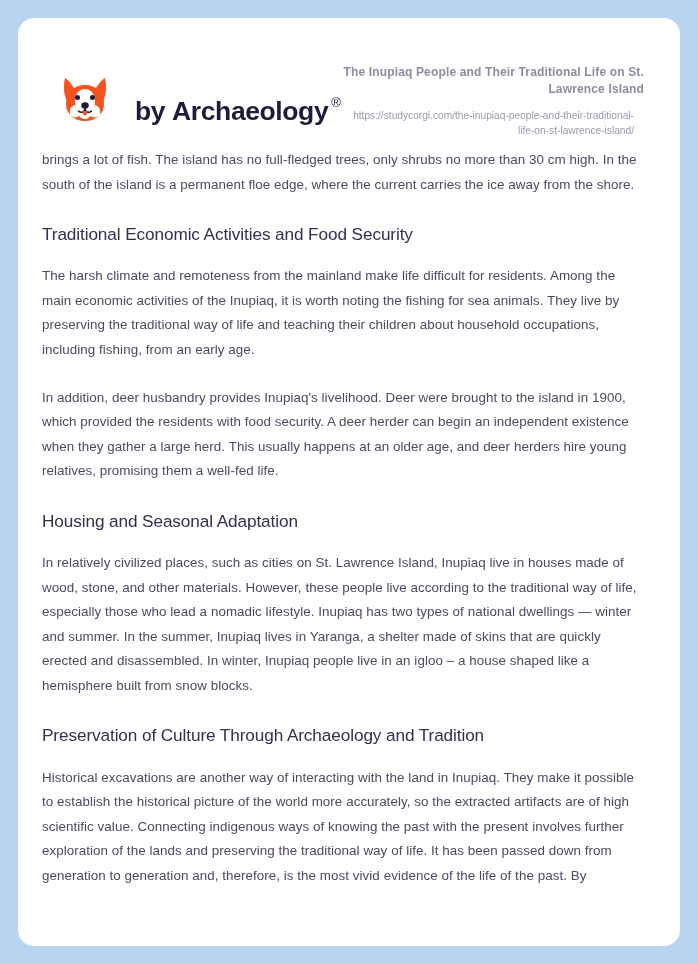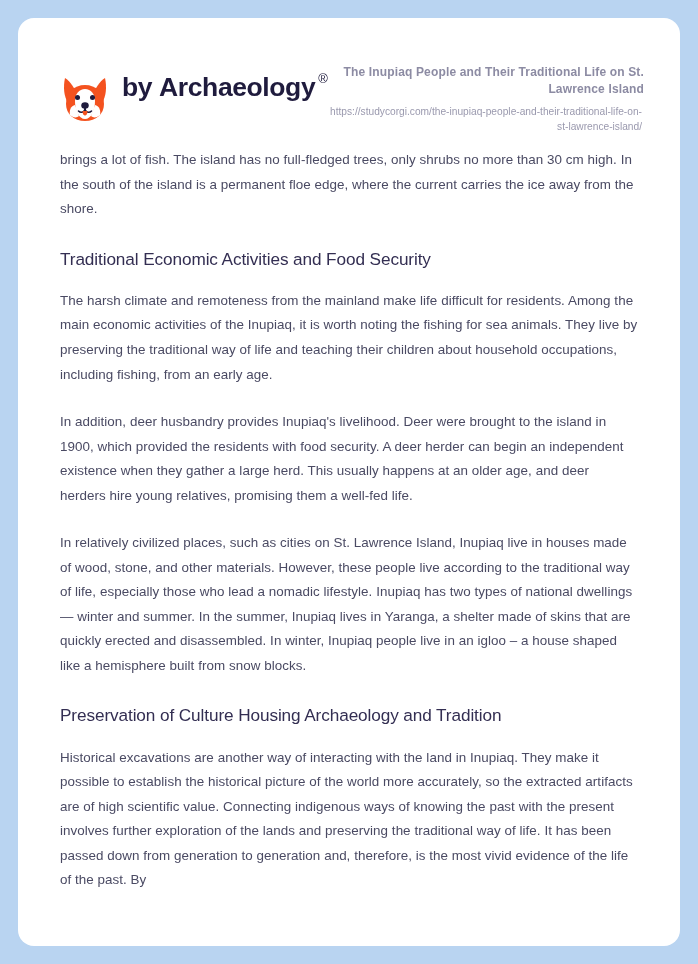--- a/index.html
+++ b/index.html
@@ -30,22 +30,22 @@
   .doc-header {
     display: flex;
     align-items: flex-start;
     justify-content: space-between;
     padding: 40px 36px 0 42px;
     height: 130px;
   }
 
   .brand {
     display: flex;
-    align-items: flex-start;
-    gap: 12px;
+    align-items: flex-end;
+    gap: 25px;
     padding-top: 16px;
   }
 
   .corgi-logo {
     width: 50px;
     height: 50px;
     flex: 0 0 auto;
     display: block;
   }
 
@@ -77,28 +77,28 @@
     font-weight: bold;
     color: #8c8ba3;
     line-height: 1.45;
     letter-spacing: 0.15px;
     margin: 0 0 6px 0;
   }
   .header-url {
     font-size: 10.2px;
     color: #9a99ae;
     line-height: 1.45;
-    margin: 2px;
+    margin: 10px;
     word-break: break-word;
     text-align: right;
   }
 
   
   .doc-body {
-    padding: 0 42px 0 42px;
+    padding: 0 42px 0 24px;
   }
 
   .para {
     font-size: 13.4px;
     line-height: 1.83;
     color: #4a4a63;
     margin: 0 0 23px 0;
     letter-spacing: 0.05px;
   }
 
@@ -157,20 +157,21 @@
   </header>
 
   <main class="doc-body">
 
     <p class="para">brings a lot of fish. The island has no full-fledged trees, only shrubs no more than 30 cm high. In the south of the island is a permanent floe edge, where the current carries the ice away from the shore.</p>
 
     <h2 class="section-heading">Traditional Economic Activities and Food Security</h2>
     <p class="para">The harsh climate and remoteness from the mainland make life difficult for residents. Among the main economic activities of the Inupiaq, it is worth noting the fishing for sea animals. They live by preserving the traditional way of life and teaching their children about household occupations, including fishing, from an early age.</p>
     <p class="para">In addition, deer husbandry provides Inupiaq's livelihood. Deer were brought to the island in 1900, which provided the residents with food security. A deer herder can begin an independent existence when they gather a large herd. This usually happens at an older age, and deer herders hire young relatives, promising them a well-fed life.</p>
 
+    <h2 class="section-heading">Housing and Seasonal Adaptation</h2>
     <p class="para">In relatively civilized places, such as cities on St. Lawrence Island, Inupiaq live in houses made of wood, stone, and other materials. However, these people live according to the traditional way of life, especially those who lead a nomadic lifestyle. Inupiaq has two types of national dwellings — winter and summer. In the summer, Inupiaq lives in Yaranga, a shelter made of skins that are quickly erected and disassembled. In winter, Inupiaq people live in an igloo – a house shaped like a hemisphere built from snow blocks.</p>
 
-    <h2 class="section-heading">Preservation of Culture Housing Archaeology and Tradition</h2>
+    <h2 class="section-heading">Preservation of Culture Through Archaeology and Tradition</h2>
     <p class="para">Historical excavations are another way of interacting with the land in Inupiaq. They make it possible to establish the historical picture of the world more accurately, so the extracted artifacts are of high scientific value. Connecting indigenous ways of knowing the past with the present involves further exploration of the lands and preserving the traditional way of life. It has been passed down from generation to generation and, therefore, is the most vivid evidence of the life of the past. By</p>
 
   </main>
 
 </div>
 
 </body></html>

